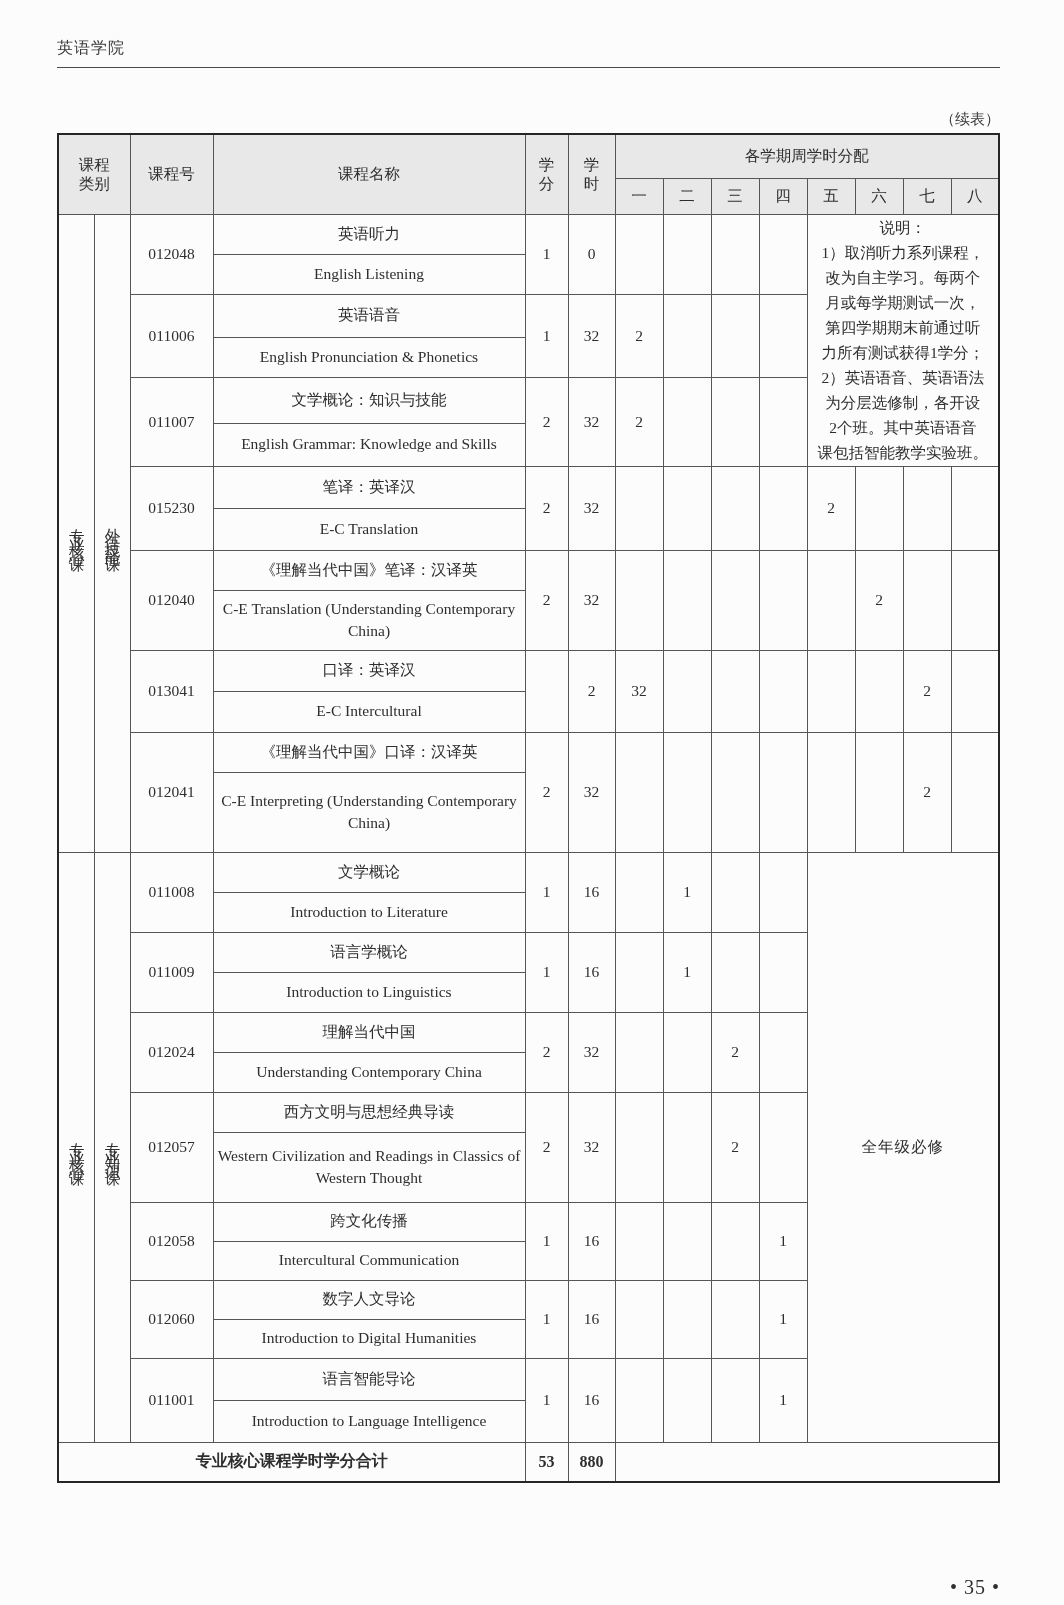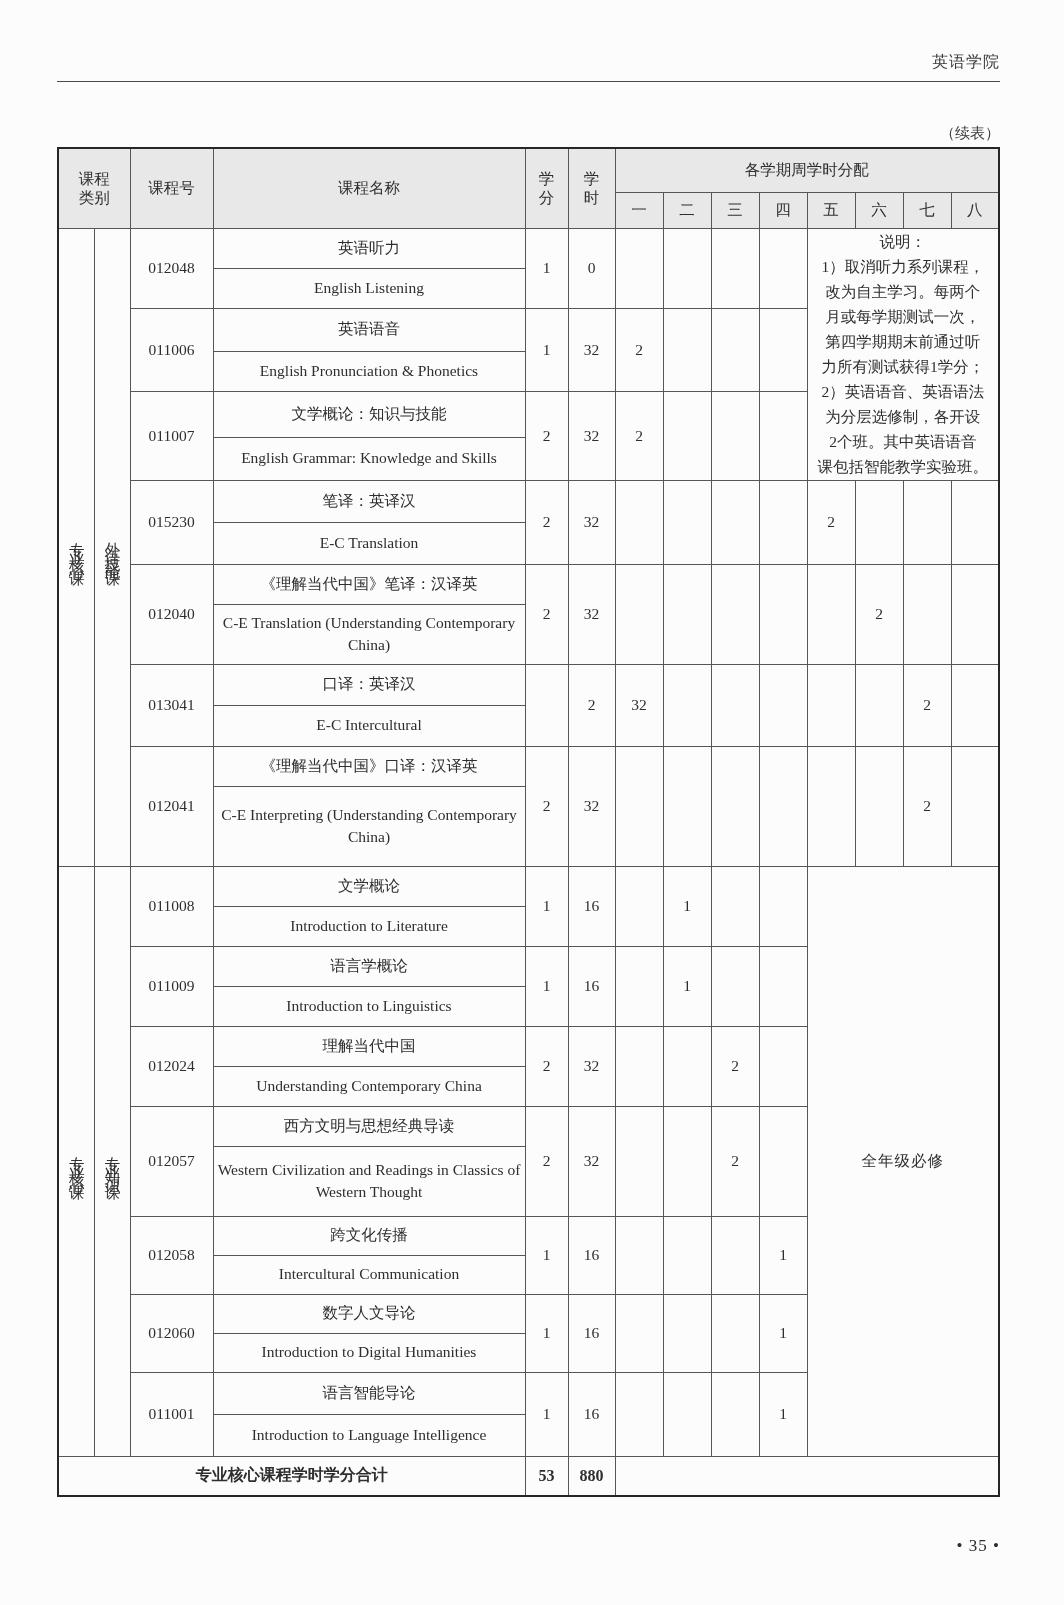--- a/index.html
+++ b/index.html
@@ -5,22 +5,22 @@
   html,body{margin:0;padding:0;}
   body{
     width:1064px;height:1605px;
     background:#fcfcfc;
     font-family:"Liberation Serif","DejaVu Serif",serif;
     color:#2e2e2e;
     position:relative;
   }
   .page{position:absolute;left:57px;top:0;width:943px;}
   .college{
-    text-align:right;font-size:16px;letter-spacing:1px;
-    padding-top:52px;color:#3a3a3a;
+    font-size:16px;letter-spacing:1px;
+    padding-top:38px;color:#3a3a3a;
   }
   .toprule{border:none;border-top:1.5px solid #4a4a4a;margin:8px 0 0 0;}
   .continued{
     text-align:right;font-size:15px;color:#3a3a3a;
     margin-top:42px;margin-bottom:4px;
   }
   table.cur{
     border-collapse:collapse;table-layout:fixed;
     width:941px;
     border:2.5px solid #262626;
@@ -48,22 +48,22 @@
   td.note-cell{
     text-align:left;vertical-align:top;
     padding:8px 6px 4px 10px;
     font-size:15px;line-height:1.62;
     white-space:pre-line;
   }
   .note-title{display:block;}
   td.allgrades{font-size:16px;letter-spacing:1px;}
   tr.total-row td{font-weight:bold;font-size:16px;}
   .pagenum{
-    position:absolute;right:64px;top:1536px;
-    font-size:17px;color:#2e2e2e;letter-spacing:1px;
+    position:absolute;right:64px;top:1576px;
+    font-size:20px;color:#2e2e2e;letter-spacing:1px;
   }
 </style>
 </head>
 <body>
 
 <div class="page">
 
   <div class="college">英语学院</div>
   <hr class="toprule">
   <div class="continued">（续表）</div>

